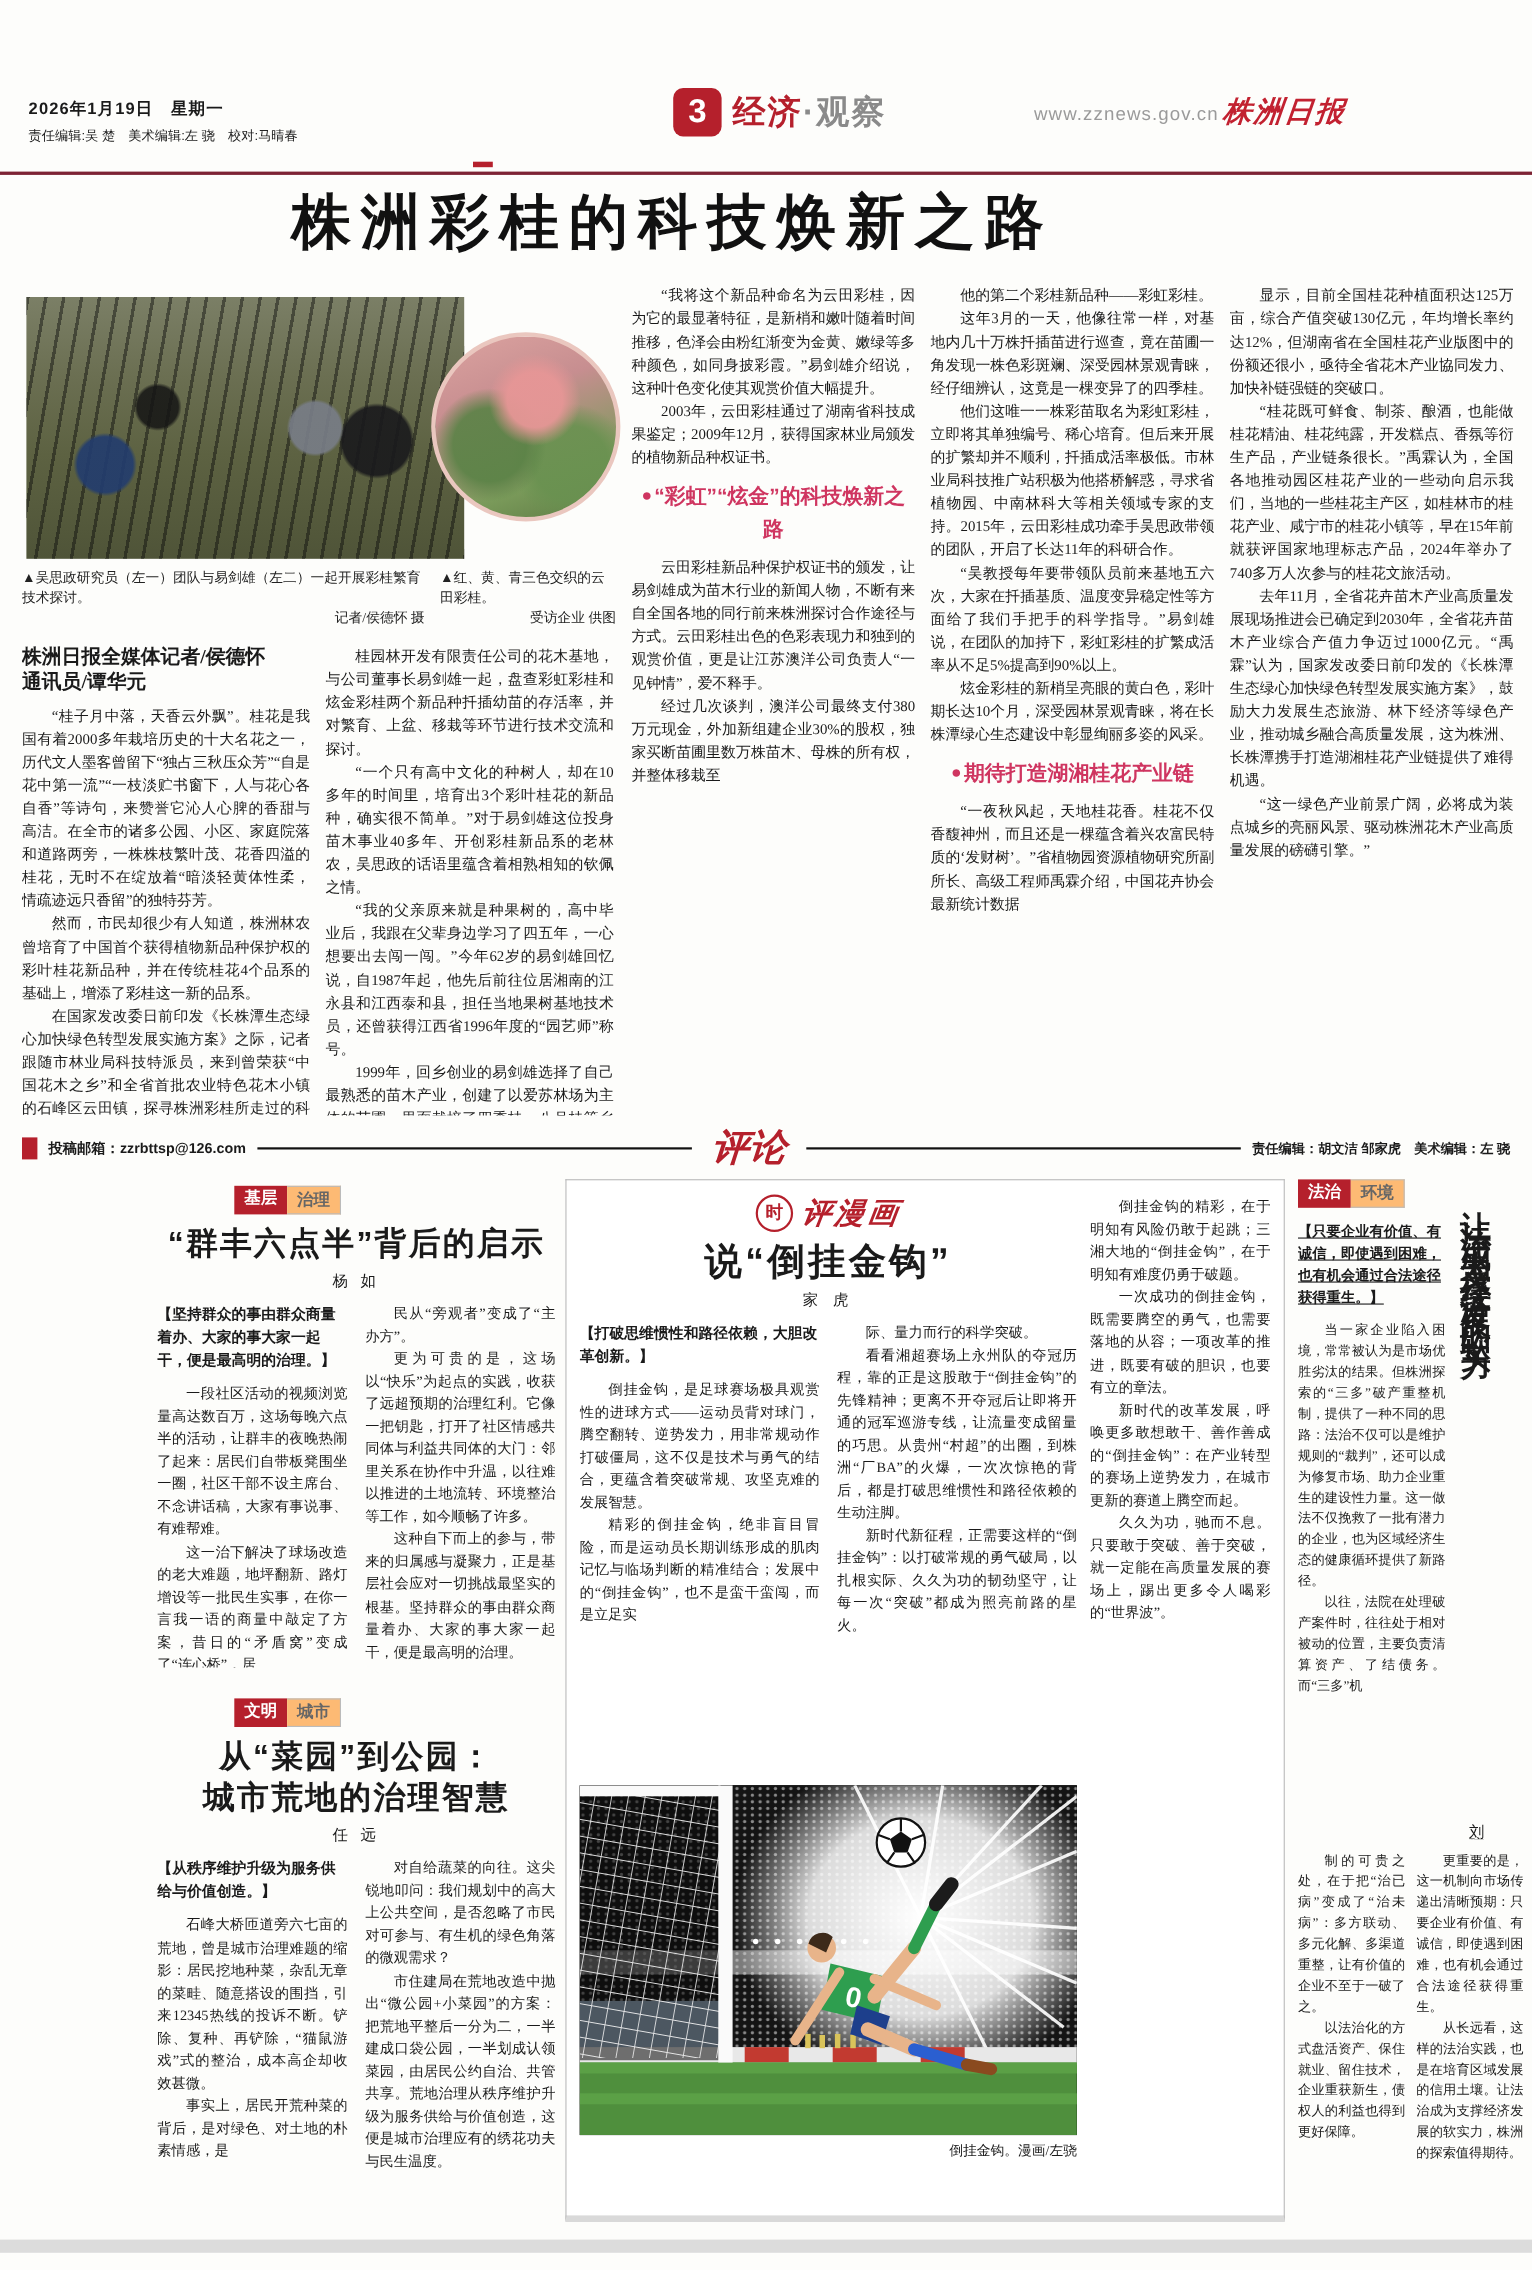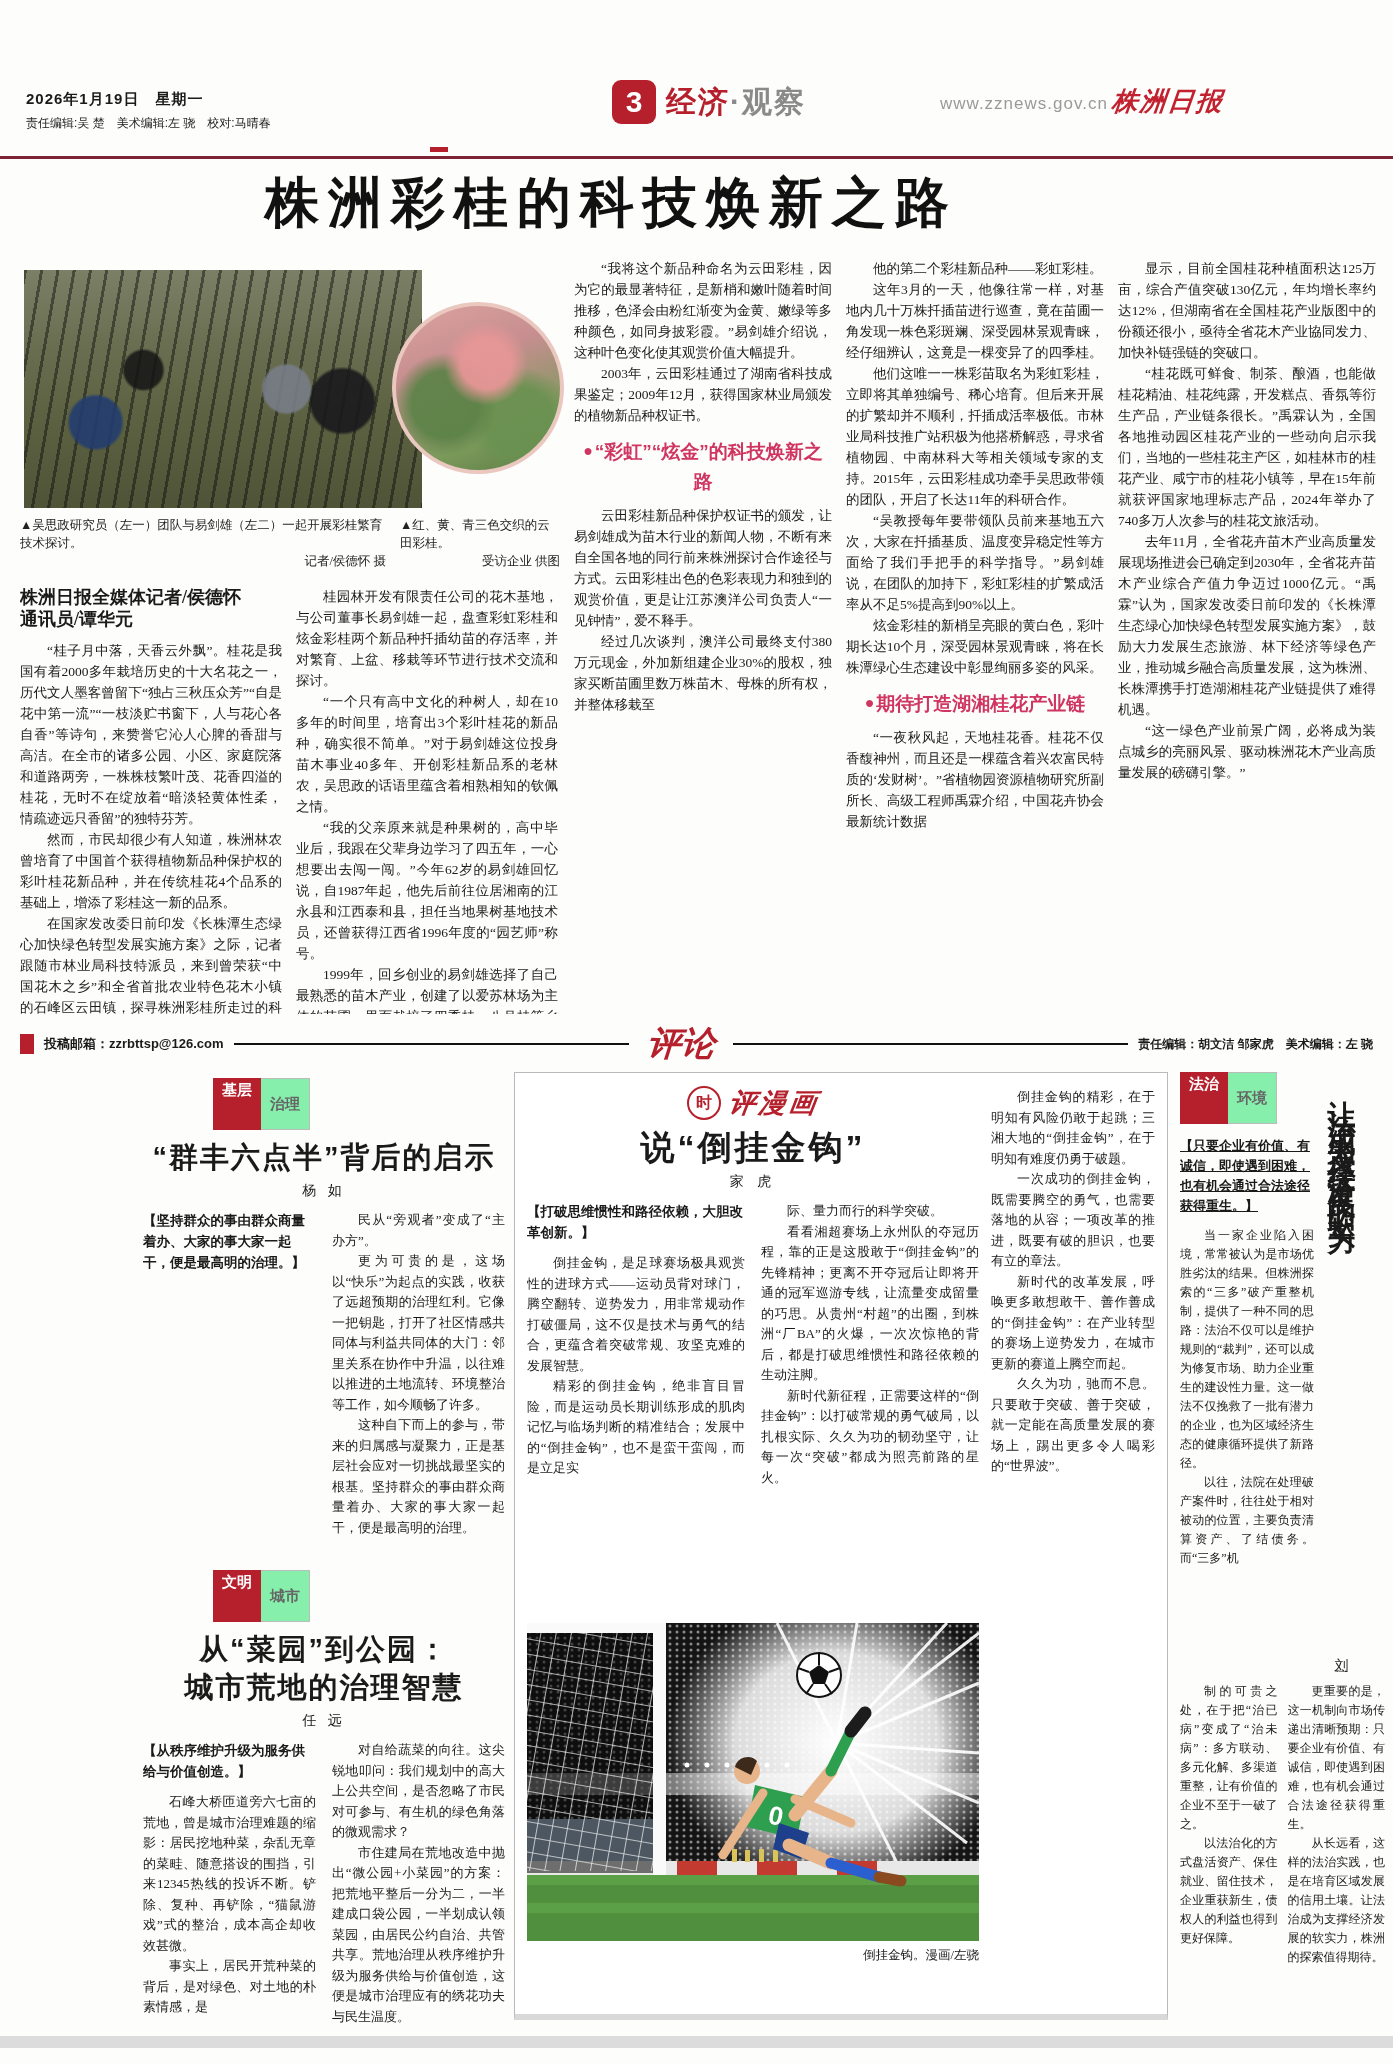--- a/index.html
+++ b/index.html
@@ -65,21 +65,21 @@
   .divmail { font:bold 13px "Liberation Sans",sans-serif; flex:none;}
   .divline { height:2px; background:#111; flex:1; }
   .divtitle { font:italic 900 34px "Liberation Serif",serif; color:#b5202c; flex:none; padding:0 8px; transform:skewX(-4deg);}
   .diveds { font:bold 12px "Liberation Sans",sans-serif; flex:none;}
 
   
   .bottom { left:0; top:1072px; width:1393px; height:980px; }
   .leftcol { position:absolute; left:143px; top:6px; width:362px; }
   .badge { display:inline-flex; font:bold 15px/22px "Liberation Sans",sans-serif; }
   .badge .r { background:#b5202c; color:#fff; padding:1px 9px; }
-  .badge .g { color:#666; border:1px solid #bbb; border-left:none; padding:14px 9px; background:#86efac;}
+  .badge .g { color:#666; border:1px solid #bbb; border-left:none; padding:1px 9px; background:#fdba74;}
   .badgewrap { text-align:left; padding-left:70px; margin-bottom:8px;}
   .arttitle { text-align:center; font:900 29px/38px "Liberation Sans",sans-serif; letter-spacing:2px; white-space:pre-line;}
   .artauthor { text-align:center; font-size:14px; margin:6px 0 10px; letter-spacing:4px;}
   .lead { font-weight:bold; font-size:13.5px; line-height:21px; margin-bottom:10px;}
   .twocols { display:flex; gap:16px; overflow:hidden;}
   .twocols .c { flex:1; overflow:hidden;}
   .smbody p { font-size:13px; line-height:20.5px; text-align:justify; text-indent:2em;}
   .art2 { margin-top:28px; }
 
   
@@ -225,20 +225,24 @@
     <div>
       <div class="badgewrap"><span class="badge">
             <span class="r">基层</span>
             <span class="g">治理</span>
           </span></div>
       <div class="arttitle">“群丰六点半”背后的启示</div>
       <div class="artauthor">杨 如</div>
       <div class="twocols" style="height:332px;">
         <div class="c smbody">
           <div class="lead">【坚持群众的事由群众商量着办、大家的事大家一起干，便是最高明的治理。】</div>
+          <div>
+              <p>一段社区活动的视频浏览量高达数百万，这场每晚六点半的活动，让群丰的夜晚热闹了起来：居民们自带板凳围坐一圈，社区干部不设主席台、不念讲话稿，大家有事说事、有难帮难。</p>
+              <p>这一治下解决了球场改造的老大难题，地坪翻新、路灯增设等一批民生实事，在你一言我一语的商量中敲定了方案，昔日的“矛盾窝”变成了“连心桥”，居</p>
+            </div>
         </div>
         <div class="c smbody">
           <div>
               <p>民从“旁观者”变成了“主办方”。</p>
               <p>更为可贵的是，这场以“快乐”为起点的实践，收获了远超预期的治理红利。它像一把钥匙，打开了社区情感共同体与利益共同体的大门：邻里关系在协作中升温，以往难以推进的土地流转、环境整治等工作，如今顺畅了许多。</p>
               <p>这种自下而上的参与，带来的归属感与凝聚力，正是基层社会应对一切挑战最坚实的根基。坚持群众的事由群众商量着办、大家的事大家一起干，便是最高明的治理。</p>
             </div>
         </div>
       </div>
     </div>

